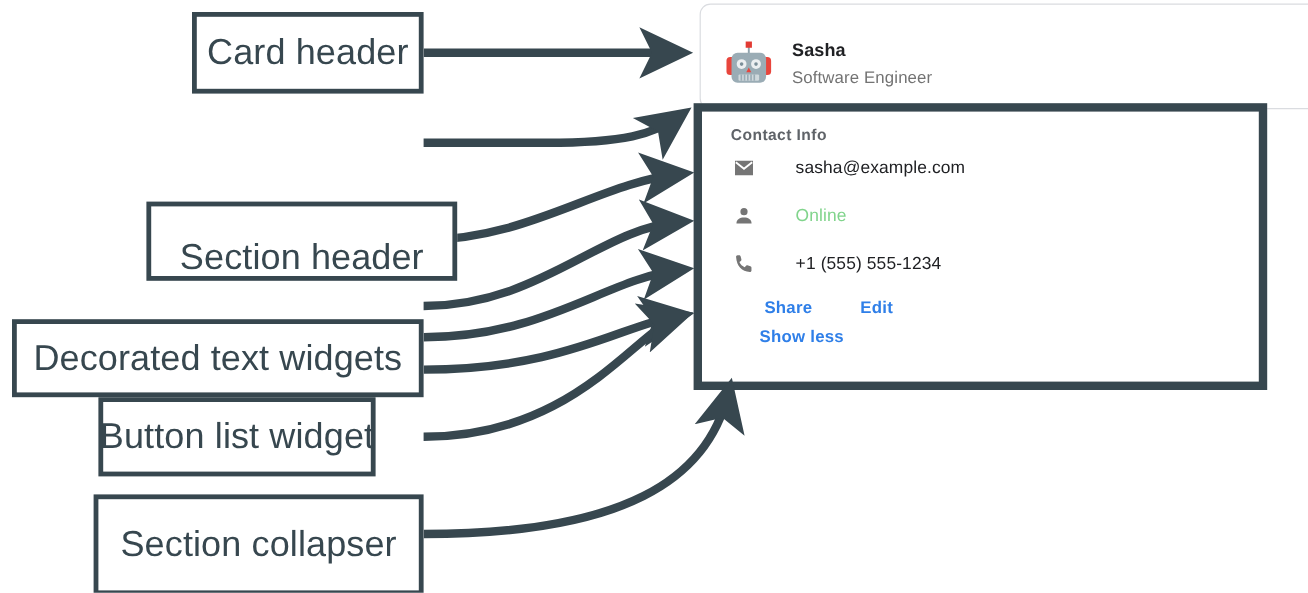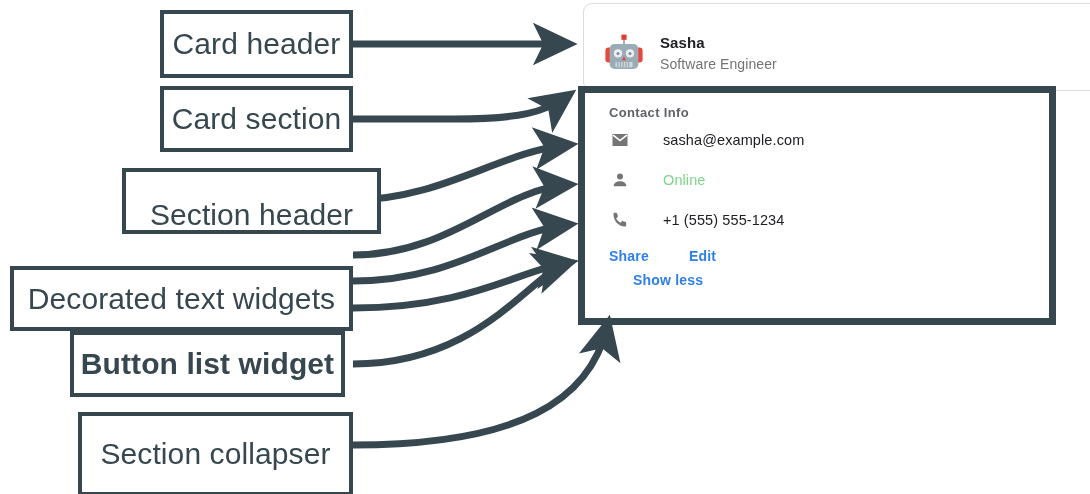--- a/index.html
+++ b/index.html
@@ -102,21 +102,21 @@
 
   .btn-row{
     display:flex;align-items:center;
     height:32px;margin-left:4px;
   }
   .btn{
     font-size:14px;color:#2f7fe8;font-weight:bold;letter-spacing:.2px;
     background:none;border:none;padding:0;cursor:pointer;
     font-family:"Liberation Sans", sans-serif;
   }
-  .btn.share{margin-right:40px;}
+  .btn.share{margin-right:40px;margin-left:28px;}
   .collapser-row{
     display:flex;align-items:flex-start;height:30px;margin-left:28px;
   }
   .collapser{
     font-size:14px;color:#2f7fe8;font-weight:bold;letter-spacing:.2px;
     background:none;border:none;padding:0;cursor:pointer;
     font-family:"Liberation Sans", sans-serif;
   }
 </style>
 </head>
@@ -147,33 +147,30 @@
       <path d="M353,364 C480,364 530,275 566,264"></path>
 
       <path d="M353,445 C520,445 590,400 607,327"></path>
     </g>
   </svg>
 
   <div class="callout" style="left:160px;top:10px;width:193px;height:68px;">
     <span>Card header</span>
   </div>
 
-  <div class="callout" style="left:160px;top:86px;width:193px;height:66px;">
-    <span>Card section</span>
-  </div>
 
   <div class="callout" style="left:122px;top:168px;width:259px;height:66px;align-items:flex-end;">
     <span>Section header</span>
   </div>
 
   <div class="callout" style="left:10px;top:250px;width:343px;height:65px;margin-top:16px;">
     <span>Decorated text widgets</span>
   </div>
 
-  <div class="callout" style="left:70px;top:331px;width:275px;height:66px;font-weight:bold;">
+  <div class="callout" style="left:82px;top:331px;width:231px;height:66px;">
     <span>Button list widget</span>
   </div>
 
   <div class="callout" style="left:78px;top:412px;width:275px;height:84px;">
     <span>Section collapser</span>
   </div>
 
   <div id="card">
     <div class="card-header">
       <svg class="avatar" viewBox="0 0 44 44">

